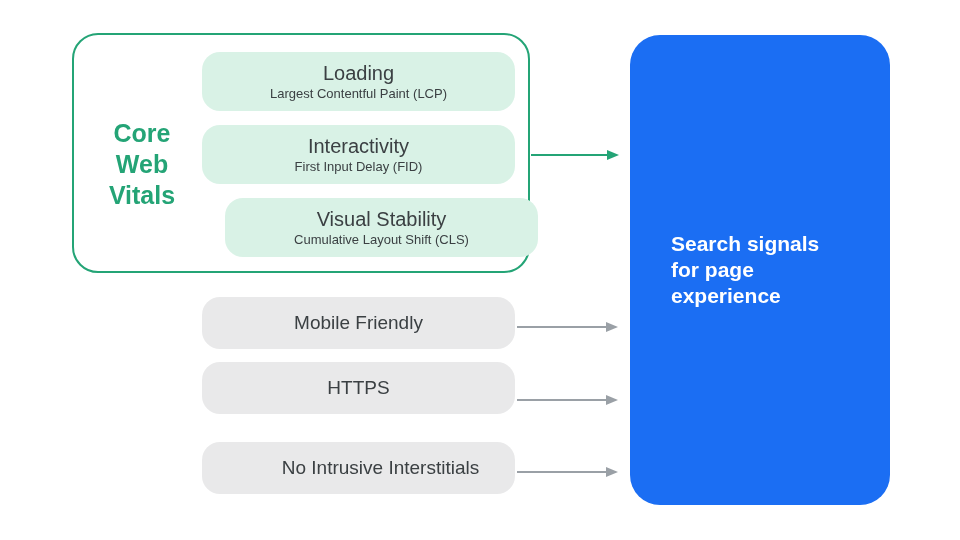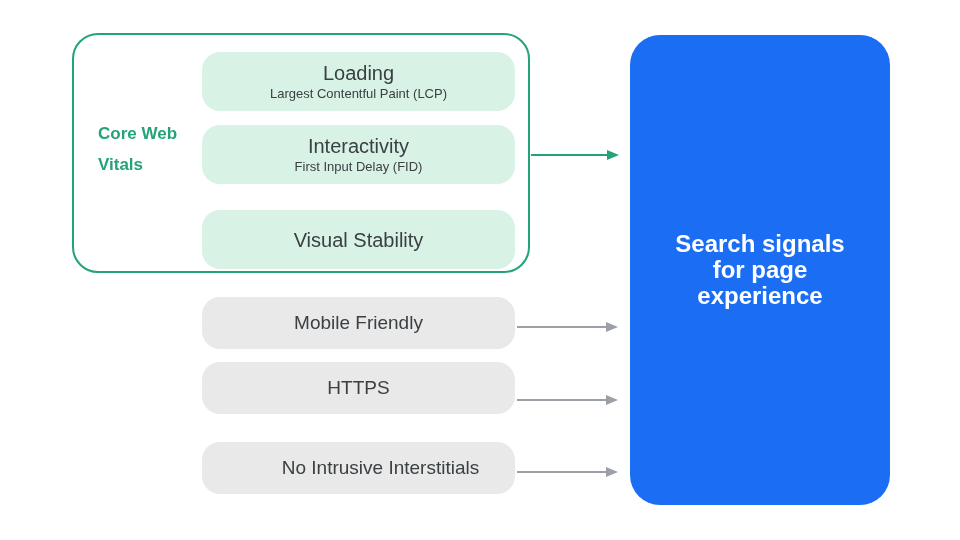--- a/index.html
+++ b/index.html
@@ -29,42 +29,42 @@
     left: 72px; top: 33px;
     width: 458px; height: 240px;
     border: 2px solid var(--accent-green);
     border-radius: 26px;
     background: transparent;
   }
   .cwv-label {
     position: absolute;
     left: 98px; top: 118px;
     width: 88px;
-    text-align: left;
-    font-size: 17px;
+    text-align: center;
+    font-size: 25px;
     font-weight: bold;
     line-height: 31px;
     color: var(--accent-green);
   }
 
   
   .vital-pill {
     position: absolute;
     left: 202px;
     width: 313px; height: 59px;
     background: var(--pill-green);
     border-radius: 18px;
     display: flex;
     flex-direction: column;
     align-items: center;
     justify-content: center;
   }
   .vital-pill.p0 { top: 52px; }
   .vital-pill.p1 { top: 125px; }
-  .vital-pill.p2 { top: 210px; }
+  .vital-pill.p2 { top: 198px; margin-left: 23px; }
   .vital-title {
     font-size: 20px;
     font-weight: 500;
     color: var(--text-dark);
     line-height: 24px;
   }
   .vital-sub {
     font-size: 13px;
     font-weight: 400;
     color: var(--text-dark);
@@ -120,23 +120,23 @@
     left: 630px; top: 35px;
     width: 260px; height: 470px;
     background: var(--result-blue);
     border-radius: 30px;
     display: flex;
     align-items: center;
     justify-content: center;
   }
   .result-label {
     width: 178px;
-    text-align: center;
+    text-align: left;
     color: var(--result-text);
-    font-size: 24px;
+    font-size: 21px;
     font-weight: bold;
     line-height: 26px;
   }
 </style>
 </head>
 <body>
 
 <div class="canvas">
 
   <div class="cwv-box"></div>
@@ -147,20 +147,21 @@
     <div class="vital-sub">First Input Delay (FID)</div>
   </div>
 
   <div class="vital-pill p0">
     <div class="vital-title">Loading</div>
     <div class="vital-sub">Largest Contentful Paint (LCP)</div>
   </div>
 
   <div class="vital-pill p2">
     <div class="vital-title">Visual Stability</div>
+    <div class="vital-sub">Cumulative Layout Shift (CLS)</div>
   </div>
 
   <div class="signal-pill s0">
     <span>Mobile Friendly</span>
   </div>
   <div class="signal-pill s1">
     <span>HTTPS</span>
   </div>
   <div class="signal-pill s2">
     <span>No Intrusive Interstitials</span>

